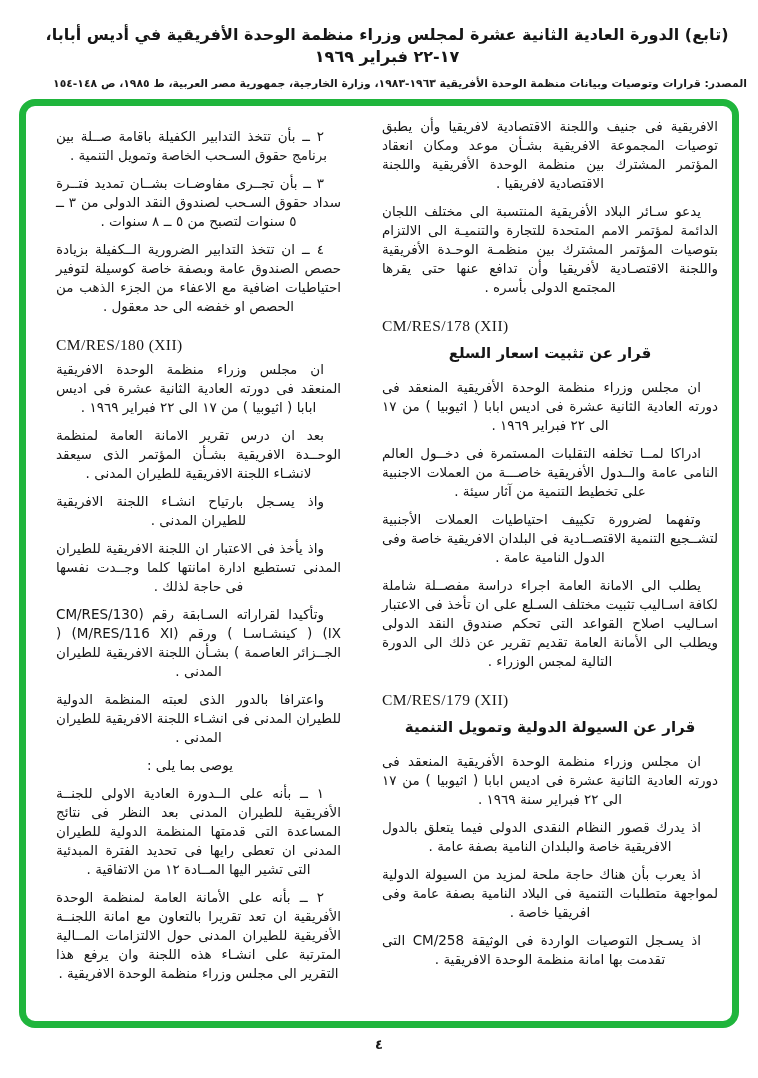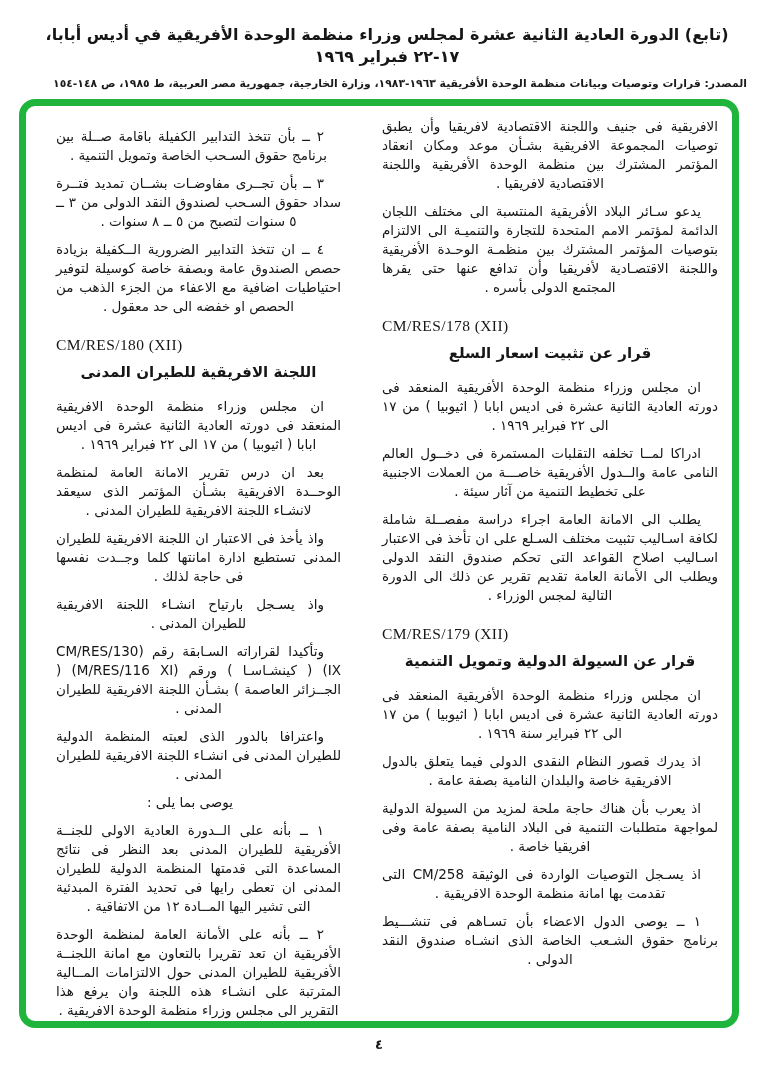--- a/index.html
+++ b/index.html
@@ -106,39 +106,38 @@
   <div class="frame" style="border-color: rgb(31, 181, 60);"></div>
 
   <div class="content">
     <div class="col col-right">
         <div class="blk blk-body no-indent">الافريقية فى جنيف واللجنة الاقتصادية لافريقيا وأن يطبق توصيات المجموعة الافريقية بشـأن موعد ومكان انعقاد المؤتمر المشترك بين منظمة الوحدة الأفريقية واللجنة الاقتصادية لافريقيا .</div>
         <div class="blk blk-body">يدعو سـائر البلاد الأفريقية المنتسبة الى مختلف اللجان الدائمة لمؤتمر الامم المتحدة للتجارة والتنميـة الى الالتزام بتوصيات المؤتمر المشترك بين منظمـة الوحـدة الأفريقية واللجنة الاقتصـادية لأفريقيا وأن تدافع عنها حتى يقرها المجتمع الدولى بأسره .</div>
         <div class="blk blk-ref">CM/RES/178 (XII)</div>
         <div class="blk blk-title">قرار عن تثبيت اسعار السلع</div>
         <div class="blk blk-body">ان مجلس وزراء منظمة الوحدة الأفريقية المنعقد فى دورته العادية الثانية عشرة فى اديس ابابا ( اثيوبيا ) من ١٧ الى ٢٢ فبراير ١٩٦٩ .</div>
         <div class="blk blk-body">ادراكا لمــا تخلفه التقلبات المستمرة فى دخــول العالم النامى عامة والــدول الأفريقية خاصـــة من العملات الاجنبية على تخطيط التنمية من آثار سيئة .</div>
+        <div class="blk blk-body">وتفهما لضرورة تكييف احتياطيات العملات الأجنبية لتشــجيع التنمية الاقتصــادية فى البلدان الافريقية خاصة وفى الدول النامية عامة .</div>
         <div class="blk blk-body">يطلب الى الامانة العامة اجراء دراسة مفصــلة شاملة لكافة اسـاليب تثبيت مختلف السـلع على ان تأخذ فى الاعتبار اسـاليب اصلاح القواعد التى تحكم صندوق النقد الدولى ويطلب الى الأمانة العامة تقديم تقرير عن ذلك الى الدورة التالية لمجس الوزراء .</div>
         <div class="blk blk-ref">CM/RES/179 (XII)</div>
         <div class="blk blk-title">قرار عن السيولة الدولية وتمويل التنمية</div>
         <div class="blk blk-body">ان مجلس وزراء منظمة الوحدة الأفريقية المنعقد فى دورته العادية الثانية عشرة فى اديس ابابا ( اثيوبيا ) من ١٧ الى ٢٢ فبراير سنة ١٩٦٩ .</div>
         <div class="blk blk-body">اذ يدرك قصور النظام النقدى الدولى فيما يتعلق بالدول الافريقية خاصة والبلدان النامية بصفة عامة .</div>
         <div class="blk blk-body">اذ يعرب بأن هناك حاجة ملحة لمزيد من السيولة الدولية لمواجهة متطلبات التنمية فى البلاد النامية بصفة عامة وفى افريقيا خاصة .</div>
         <div class="blk blk-body">اذ يسـجل التوصيات الواردة فى الوثيقة CM/258 التى تقدمت بها امانة منظمة الوحدة الافريقية .</div>
-        <div class="blk blk-body">١ ــ يوصى الدول الاعضاء بأن تسـاهم فى تنشـــيط برنامج حقوق الشـعب الخاصة الذى انشـاه صندوق النقد الدولى .</div>
       </div>
     <div class="col col-left">
         <div class="blk blk-body">٢ ــ بأن تتخذ التدابير الكفيلة باقامة صــلة بين برنامج حقوق السـحب الخاصة وتمويل التنمية .</div>
         <div class="blk blk-body">٣ ــ بأن تجــرى مفاوضـات بشــان تمديد فتــرة سداد حقوق السـحب لصندوق النقد الدولى من ٣ ــ ٥ سنوات لتصبح من ٥ ــ ٨ سنوات .</div>
         <div class="blk blk-body">٤ ــ ان تتخذ التدابير الضرورية الــكفيلة بزيادة حصص الصندوق عامة وبصفة خاصة كوسيلة لتوفير احتياطيات اضافية مع الاعفاء من الجزء الذهب من الحصص او خفضه الى حد معقول .</div>
         <div class="blk blk-ref">CM/RES/180 (XII)</div>
-        <div class="blk blk-title">اللجنة الافريقية للطيران المدنى</div>
         <div class="blk blk-body">ان مجلس وزراء منظمة الوحدة الافريقية المنعقد فى دورته العادية الثانية عشرة فى اديس ابابا ( اثيوبيا ) من ١٧ الى ٢٢ فبراير ١٩٦٩ .</div>
         <div class="blk blk-body">بعد ان درس تقرير الامانة العامة لمنظمة الوحــدة الافريقية بشـأن المؤتمر الذى سيعقد لانشـاء اللجنة الافريقية للطيران المدنى .</div>
+        <div class="blk blk-body">واذ يسـجل بارتياح انشـاء اللجنة الافريقية للطيران المدنى .</div>
         <div class="blk blk-body">واذ يأخذ فى الاعتبار ان اللجنة الافريقية للطيران المدنى تستطيع ادارة امانتها كلما وجــدت نفسها فى حاجة لذلك .</div>
-        <div class="blk blk-body">واذ يسـجل بارتياح انشـاء اللجنة الافريقية للطيران المدنى .</div>
         <div class="blk blk-body">وتأكيدا لقراراته السـابقة رقم (CM/RES/130 IX) ( كينشـاسـا ) ورقم (M/RES/116 XI) ( الجــزائر العاصمة ) بشـأن اللجنة الافريقية للطيران المدنى .</div>
         <div class="blk blk-body">واعترافا بالدور الذى لعبته المنظمة الدولية للطيران المدنى فى انشـاء اللجنة الافريقية للطيران المدنى .</div>
         <div class="blk blk-body">يوصى بما يلى :</div>
         <div class="blk blk-body">١ ــ بأنه على الــدورة العادية الاولى للجنــة الأفريقية للطيران المدنى بعد النظر فى نتائج المساعدة التى قدمتها المنظمة الدولية للطيران المدنى ان تعطى رايها فى تحديد الفترة المبدئية التى تشير اليها المــادة ١٢ من الاتفاقية .</div>
         <div class="blk blk-body">٢ ــ بأنه على الأمانة العامة لمنظمة الوحدة الأفريقية ان تعد تقريرا بالتعاون مع امانة اللجنــة الأفريقية للطيران المدنى حول الالتزامات المــالية المترتبة على انشـاء هذه اللجنة وان يرفع هذا التقرير الى مجلس وزراء منظمة الوحدة الافريقية .</div>
       </div>
   </div>
 
   <div class="page-number">٤</div>
 

